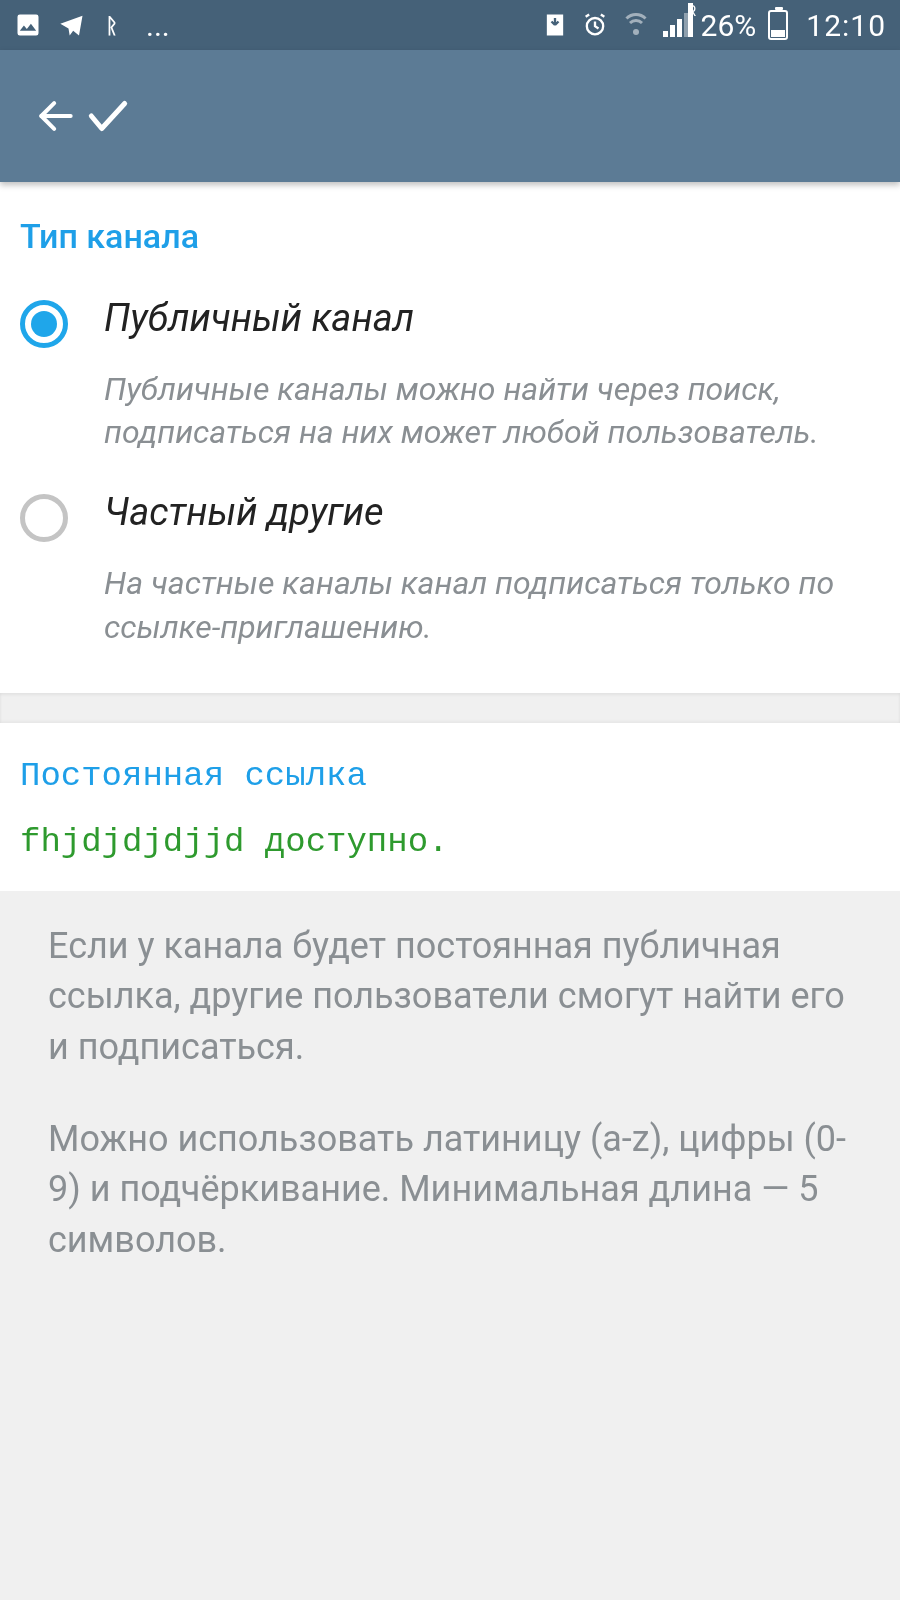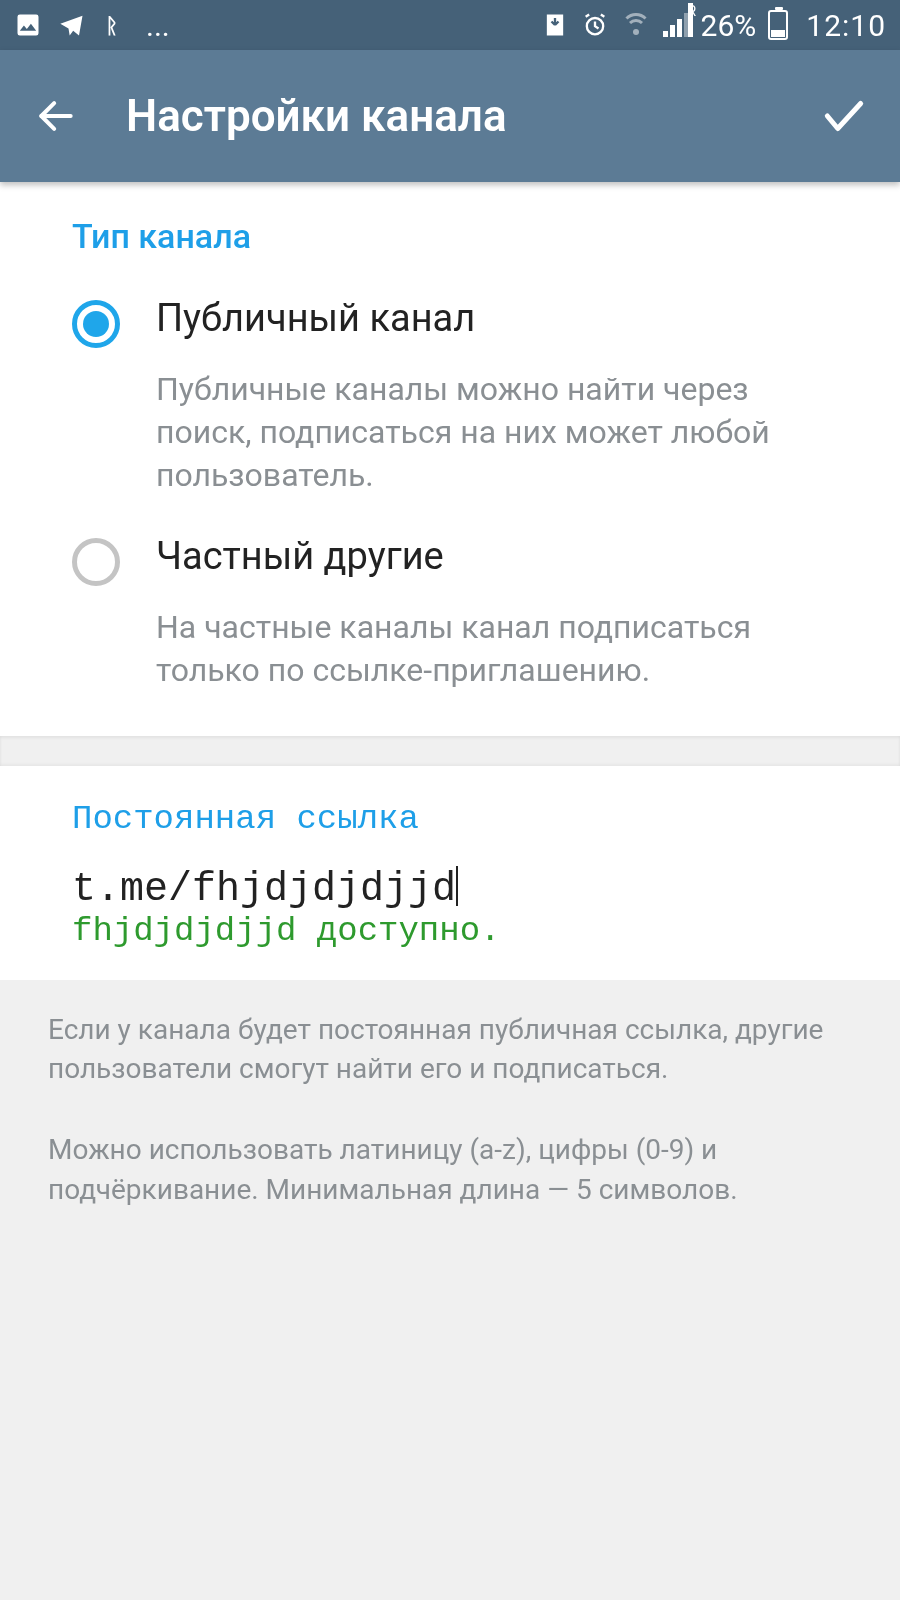--- a/index.html
+++ b/index.html
@@ -30,45 +30,45 @@
     padding: 0 30px;
     box-shadow: 0 3px 6px rgba(0,0,0,.25);
     position: relative;
     z-index: 2;
   }
   .app-bar .back { width: 52px; display:flex; align-items:center; justify-content:center; }
   .app-bar .title { flex: 1; font-size: 44px; font-weight: 600; margin-left: 44px; }
   .app-bar .confirm { width: 52px; display:flex; align-items:center; justify-content:center; }
 
   
-  .section { background: #fff; padding: 34px 72px; }
+  .section { background: #fff; padding: 34px 20px; }
   .gap { height: 30px; background: #f0f0f0; box-shadow: inset 0 2px 3px rgba(0,0,0,.06), inset 0 -2px 3px rgba(0,0,0,.04); }
 
   .section-title { color: #1e9fe8; font-size: 34px; font-weight: 500; margin-bottom: 28px; }
 
   
-  .radio-row { display: flex; align-items: flex-start; gap: 36px; padding: 12px 0 24px 0; }
+  .radio-row { display: flex; align-items: flex-start; gap: 36px; padding: 12px 0 24px 0; font-style: italic; }
   .radio-outer {
     flex: 0 0 48px; width: 48px; height: 48px; border-radius: 50%;
     border: 5px solid #c4c4c4; margin-top: 4px; position: relative;
   }
   .radio-outer.checked { border-color: #1fa6ea; }
   .radio-outer.checked::after {
     content: ""; position: absolute; inset: 6px; background: #1fa6ea; border-radius: 50%;
   }
   .radio-text .label { font-size: 38px; color: #222; margin-bottom: 8px; }
   .radio-text .desc { font-size: 32px; color: #8a8f93; line-height: 1.35; margin-top: 28px; }
 
   
   .link-input-wrap { margin-top: 10px; }
   .cursor-bar { display:inline-block; width:2px; height:40px; background:#222; vertical-align:-6px;  }
   .availability { color: #2e9a2e; font-size: 34px; }
 
   
-  .info-block { background: #f0f0f0; padding: 30px 48px 60px 48px; color: #8a8f93; font-size: 28px; line-height: 1.4; }
+  .info-block { background: #f0f0f0; padding: 30px 48px 60px 48px; color: #8a8f93; font-size: 36px; line-height: 1.4; }
   .info-block p + p { margin-top: 42px; }
 
   .icon-svg { display:block; }
   .ico { display:inline-flex; align-items:center; justify-content:center; }
   .ico svg { fill: #fff; }
   .status-left .ico svg, .status-right .ico svg { width: 28px; height: 28px; }
   .batt { width: 20px; height: 30px; border: 2px solid #fff; border-radius: 3px; position: relative; }
   .batt::before { content:""; position:absolute; top:-5px; left:5px; width:8px; height:3px; background:#fff; border-radius:1px; }
   .batt::after { content:""; position:absolute; bottom:1px; left:1px; right:1px; height:26%; background:#fff; }
 
@@ -141,21 +141,20 @@
   </div>
 </div>
 
 <div class="app-bar">
   <div class="back">
     <svg class="icon-svg" width="44" height="44" viewBox="0 0 24 24" fill="none" stroke="#fff" stroke-width="2.2" stroke-linecap="round" stroke-linejoin="round">
         <line x1="20" y1="12" x2="4" y2="12"></line>
         <polyline points="11 5 4 12 11 19"></polyline>
       </svg>
   </div>
-  <div class="title">Настройки канала</div>
   <div class="confirm">
     <svg class="icon-svg" width="50" height="50" viewBox="0 0 24 24" fill="none" stroke="#fff" stroke-width="2.4" stroke-linecap="round" stroke-linejoin="round">
         <polyline points="4 12 9 18 20 6"></polyline>
       </svg>
   </div>
 </div>
 
 <div class="section" style="padding-bottom:20px;">
   <div class="section-title">Тип канала</div>
 
@@ -173,22 +172,19 @@
       <div class="label">Частный другие</div>
       <div class="desc">На частные каналы канал подписаться только по ссылке-приглашению.</div>
     </div>
   </div>
 </div>
 
 <div class="gap"></div>
 
 <div class="section" style="padding-bottom:30px;font-family:Liberation Mono, monospace;">
   <div class="section-title">Постоянная ссылка</div>
-  <div class="link-input-wrap">
-    <span style="font-size:40px;color:#222;"><span>t.me/fhjdjdjdjjd</span><span class="cursor-bar"></span></span>
-  </div>
   <div class="availability">fhjdjdjdjjd доступно.</div>
 </div>
 
 <div class="info-block">
   <p>Если у канала будет постоянная публичная ссылка, другие пользователи смогут найти его и подписаться.</p>
   <p>Можно использовать латиницу (a-z), цифры (0-9) и подчёркивание. Минимальная длина — 5 символов.</p>
 </div>
 
 </body></html>

